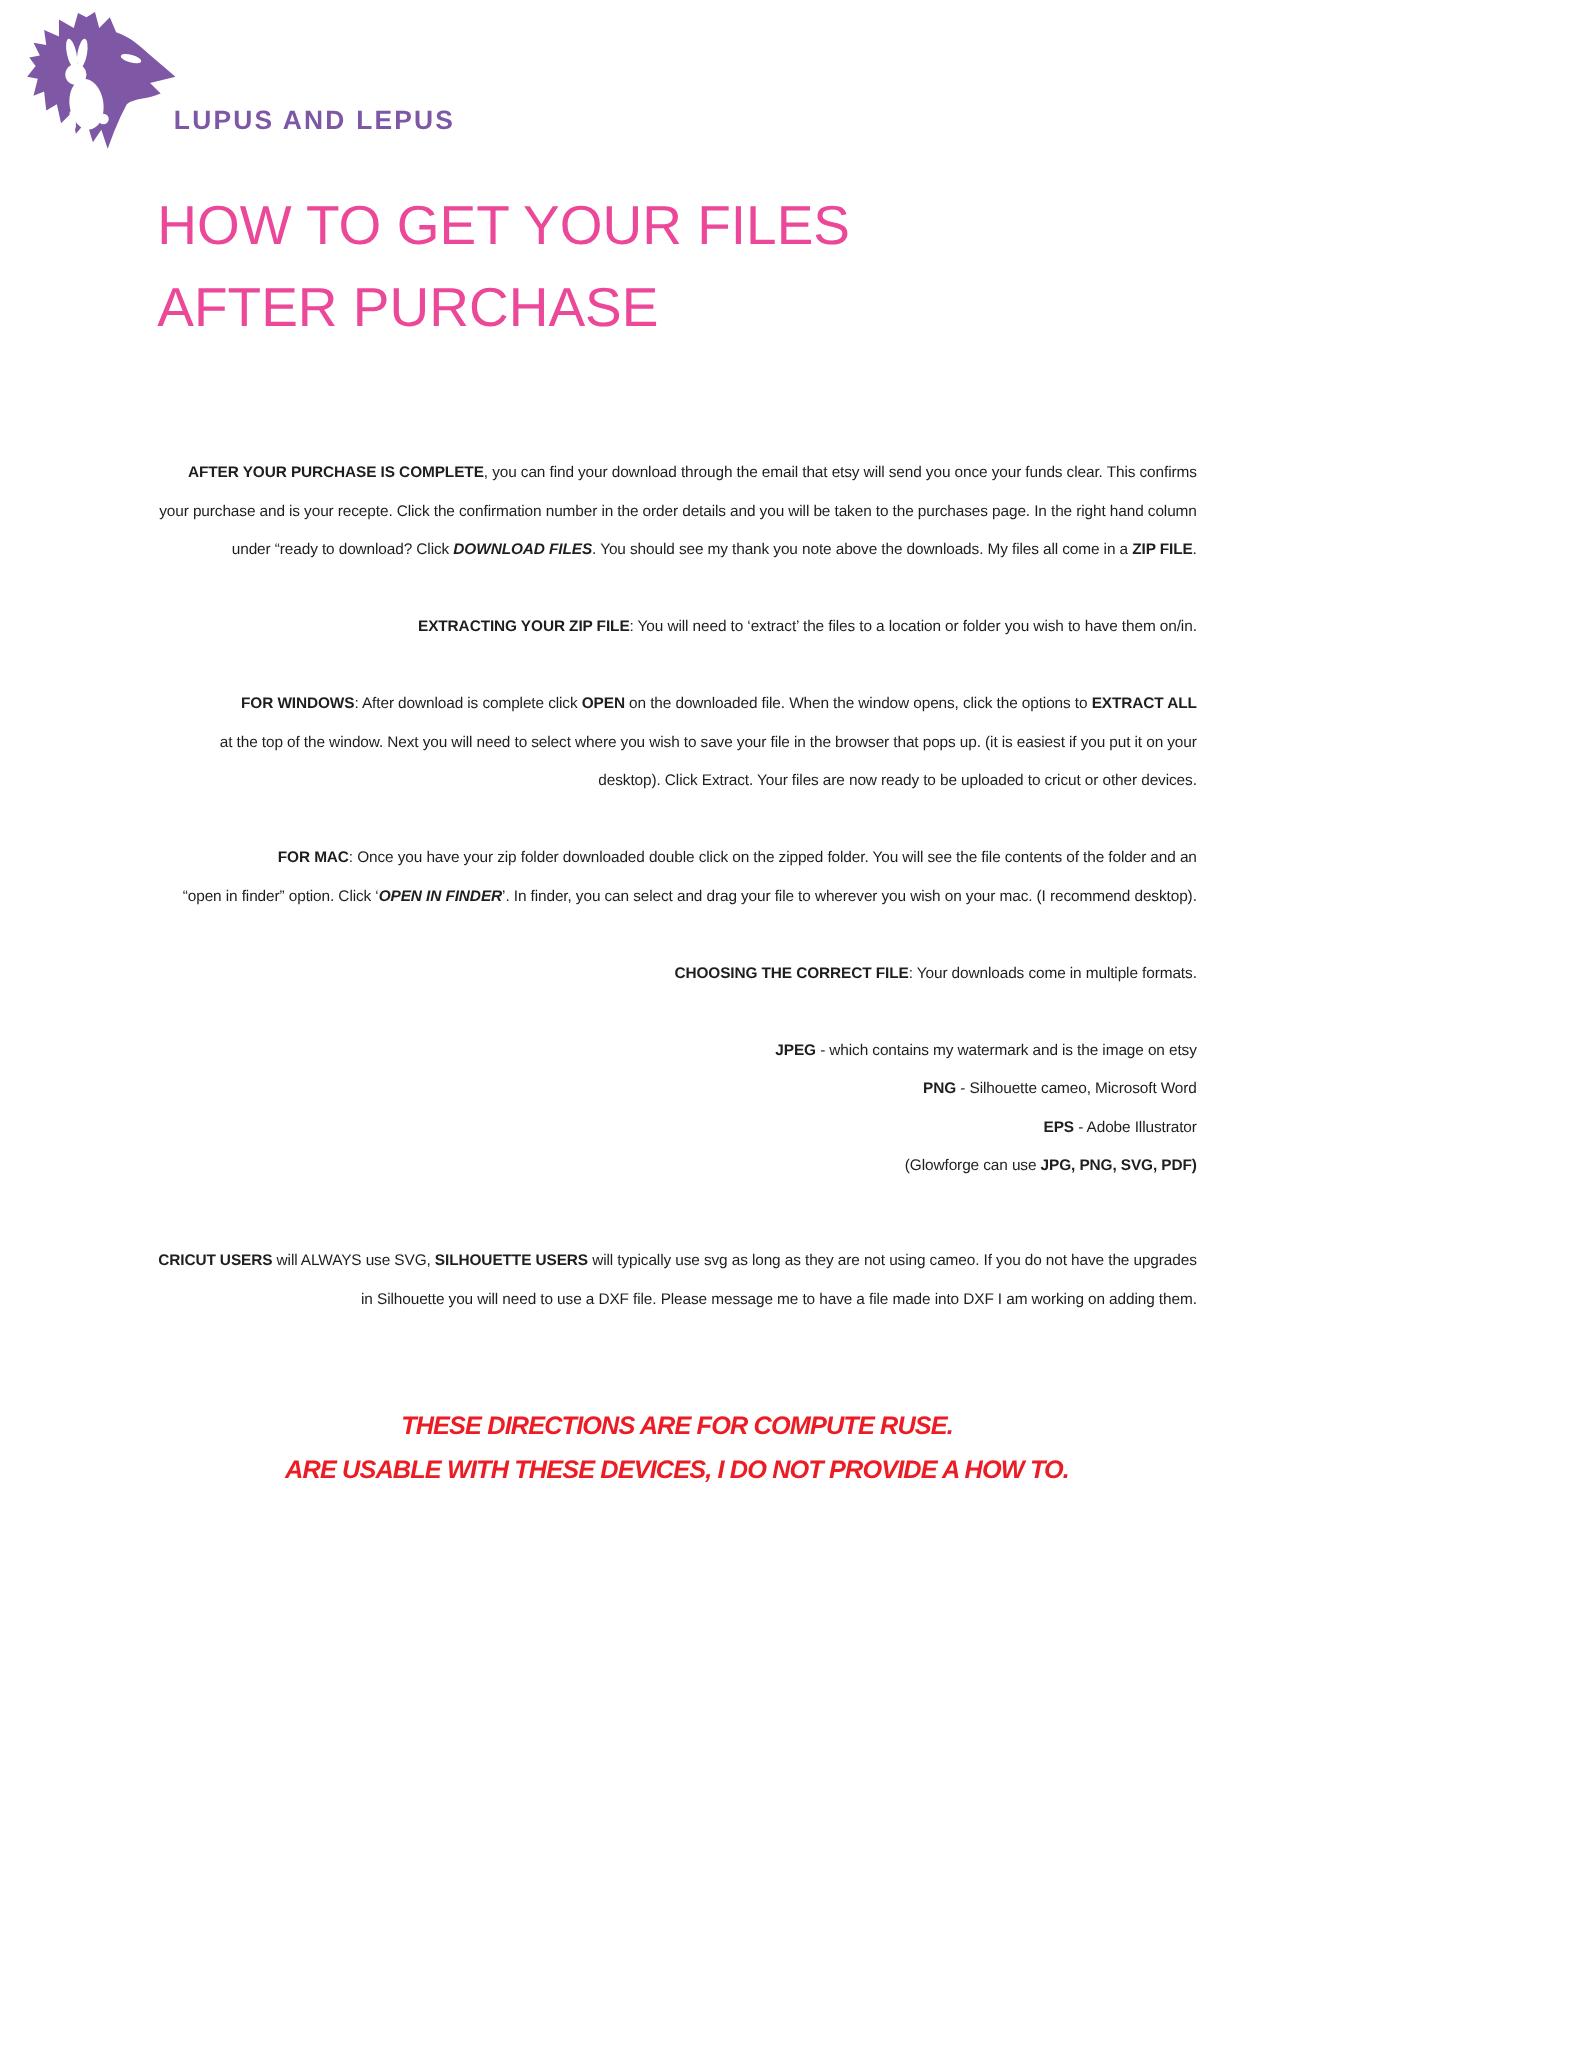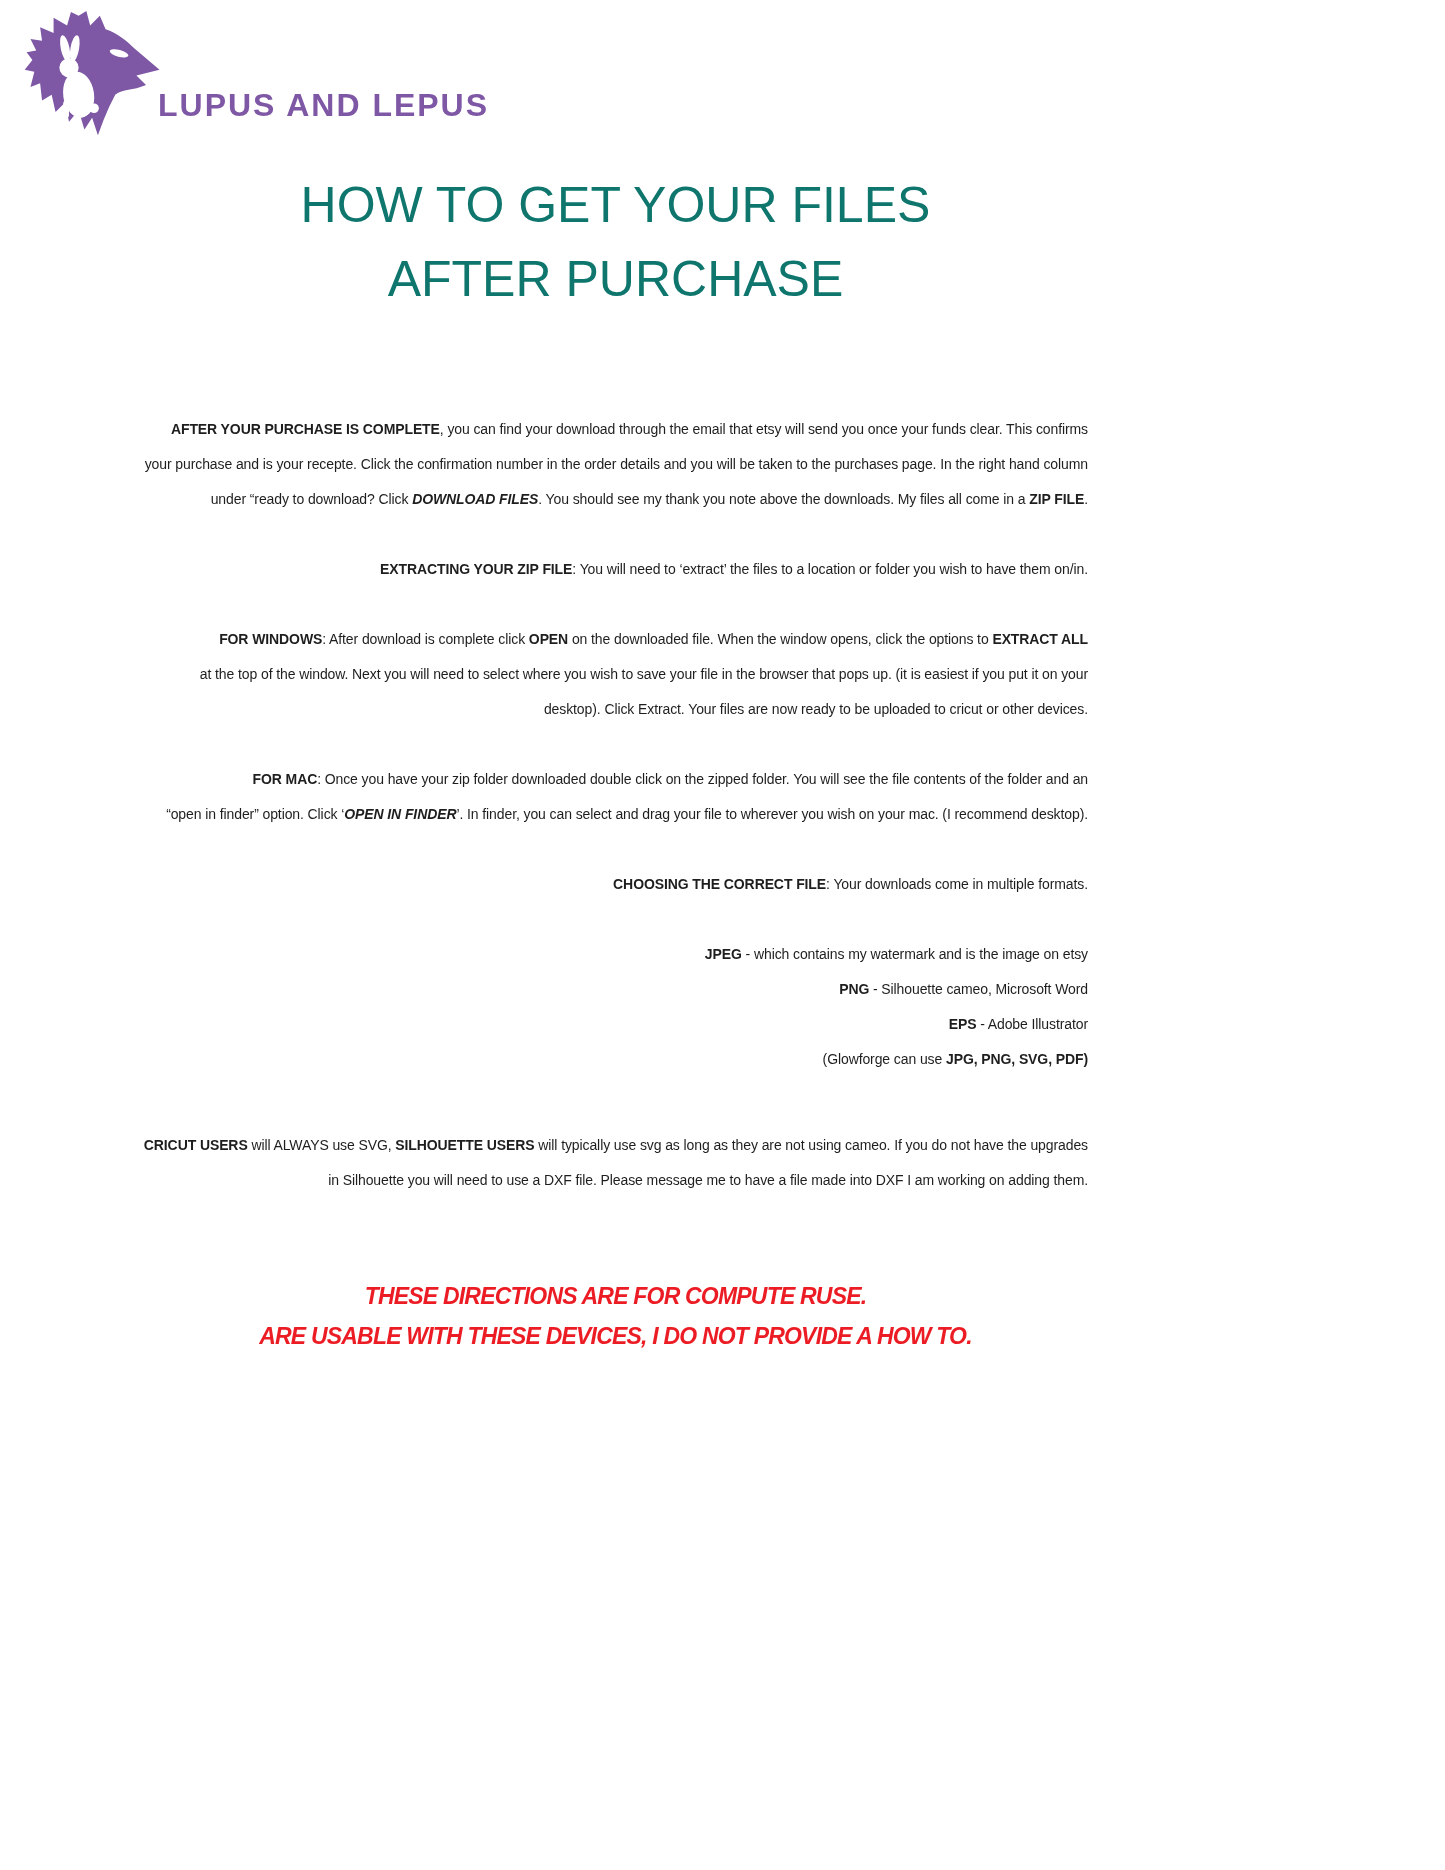--- a/index.html
+++ b/index.html
@@ -22,32 +22,31 @@
   .logo {
     display: flex;
     align-items: flex-end;
     margin-left: 20px;
     height: 130px;
   }
   .logo svg { display: block; }
   .brand {
     color: #7E57A5;
     font-weight: 800;
-    font-size: 32px;
+    font-size: 24px;
     letter-spacing: 2px;
     padding-bottom: 16px;
     margin-left: -12px;
     white-space: nowrap;
   }
   
   .title {
     margin: 28px 0 0 143px;
     width: 945px;
-    text-align: center;
-    color: #0f766e;
+    color: #ec4899;
     font-size: 50px;
     line-height: 74px;
     font-weight: 400;
   }
   .title .tl { display: block; }
   
   .content {
     margin: 96px 0 0 143px;
     width: 945px;
     font-size: 14px;

